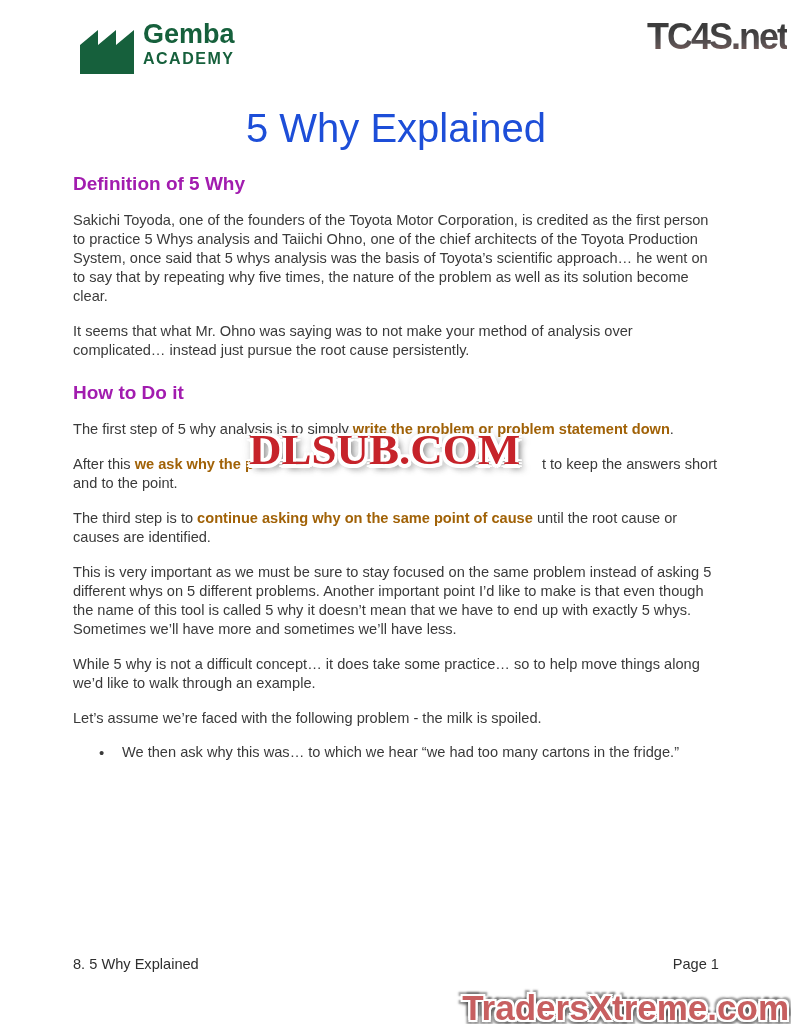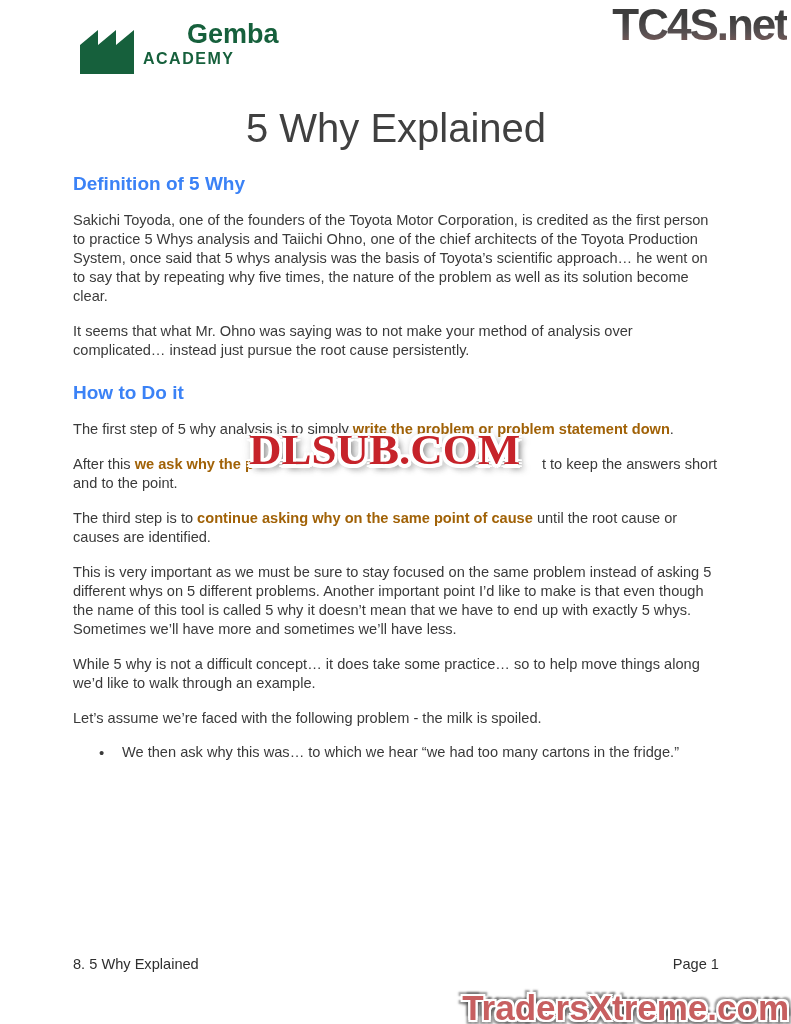--- a/index.html
+++ b/index.html
@@ -17,53 +17,53 @@
 
   
   .logo {
     position: absolute;
     left: 80px; top: 21px;
     display: flex;
     align-items: flex-start;
   }
   .logo svg { display: block; }
   .logo-text { margin-left: 7px; color: #16603c; line-height: 1; }
-  .logo-name  { font-size: 27px; font-weight: bold; letter-spacing: 0px; margin-left: 44px; }
+  .logo-name  { font-size: 27px; font-weight: bold; letter-spacing: 0px; }
   .logo-sub   { font-size: 16px; font-weight: bold; letter-spacing: 1.5px; margin-top: 3px; }
 
   .wm-top {
     position: absolute;
-    right: 4px; top: 0px;
-    font-size: 44px;
+    right: 4px; top: 16px;
+    font-size: 36px;
     font-weight: bold;
     letter-spacing: -2px;
     background: linear-gradient(to bottom, #3d3d3d 35%, #575051 65%, #8c605c 100%);
     -webkit-background-clip: text;
     background-clip: text;
     color: transparent;
     transform: scaleY(1.02);
     margin-left: 20px;
   }
 
   
   .content {
     position: absolute;
     left: 73px; top: 106px;
     width: 646px;
   }
   .doc-title {
     text-align: center;
     font-size: 40px;
     font-weight: 400;
-    color: #404040;
+    color: #1d4ed8;
     letter-spacing: 0px;
     margin-bottom: 20px;
   }
   h2.sec {
-    color: #3b82f6;
+    color: #a21caf;
     font-size: 19px;
     font-weight: bold;
     margin-top: 22px;
     margin-bottom: 16px;
   }
   p.body {
     font-size: 14.6px;
     line-height: 19px;
     margin-bottom: 16px;
   }

